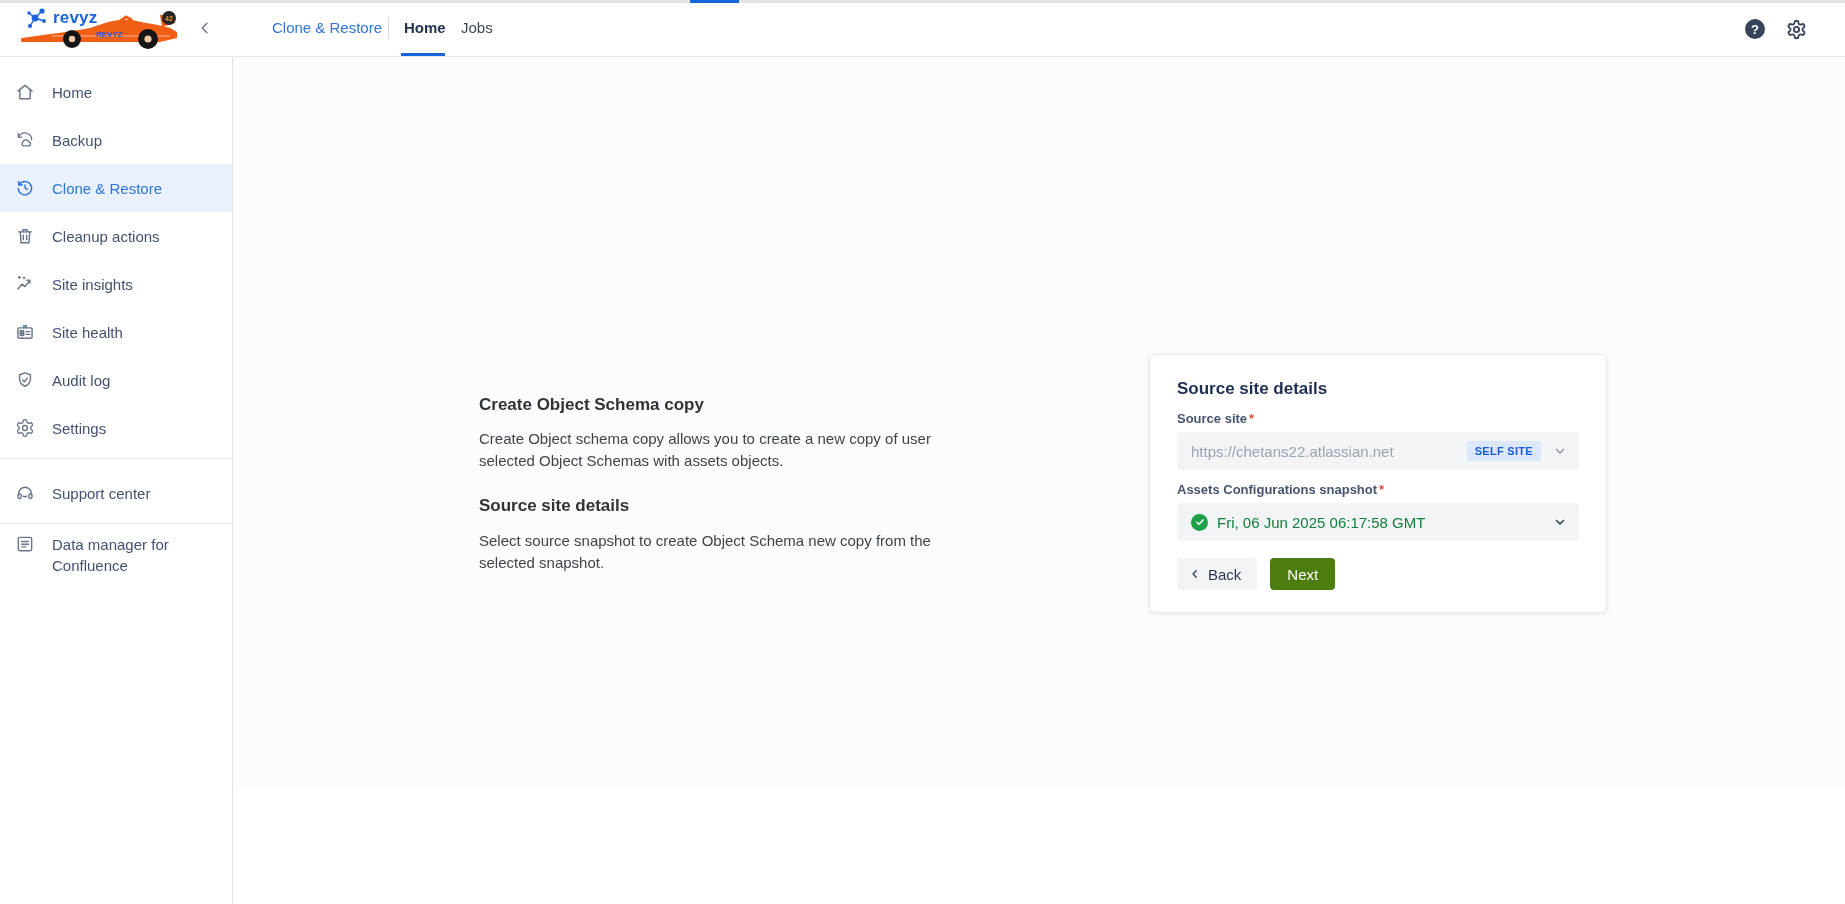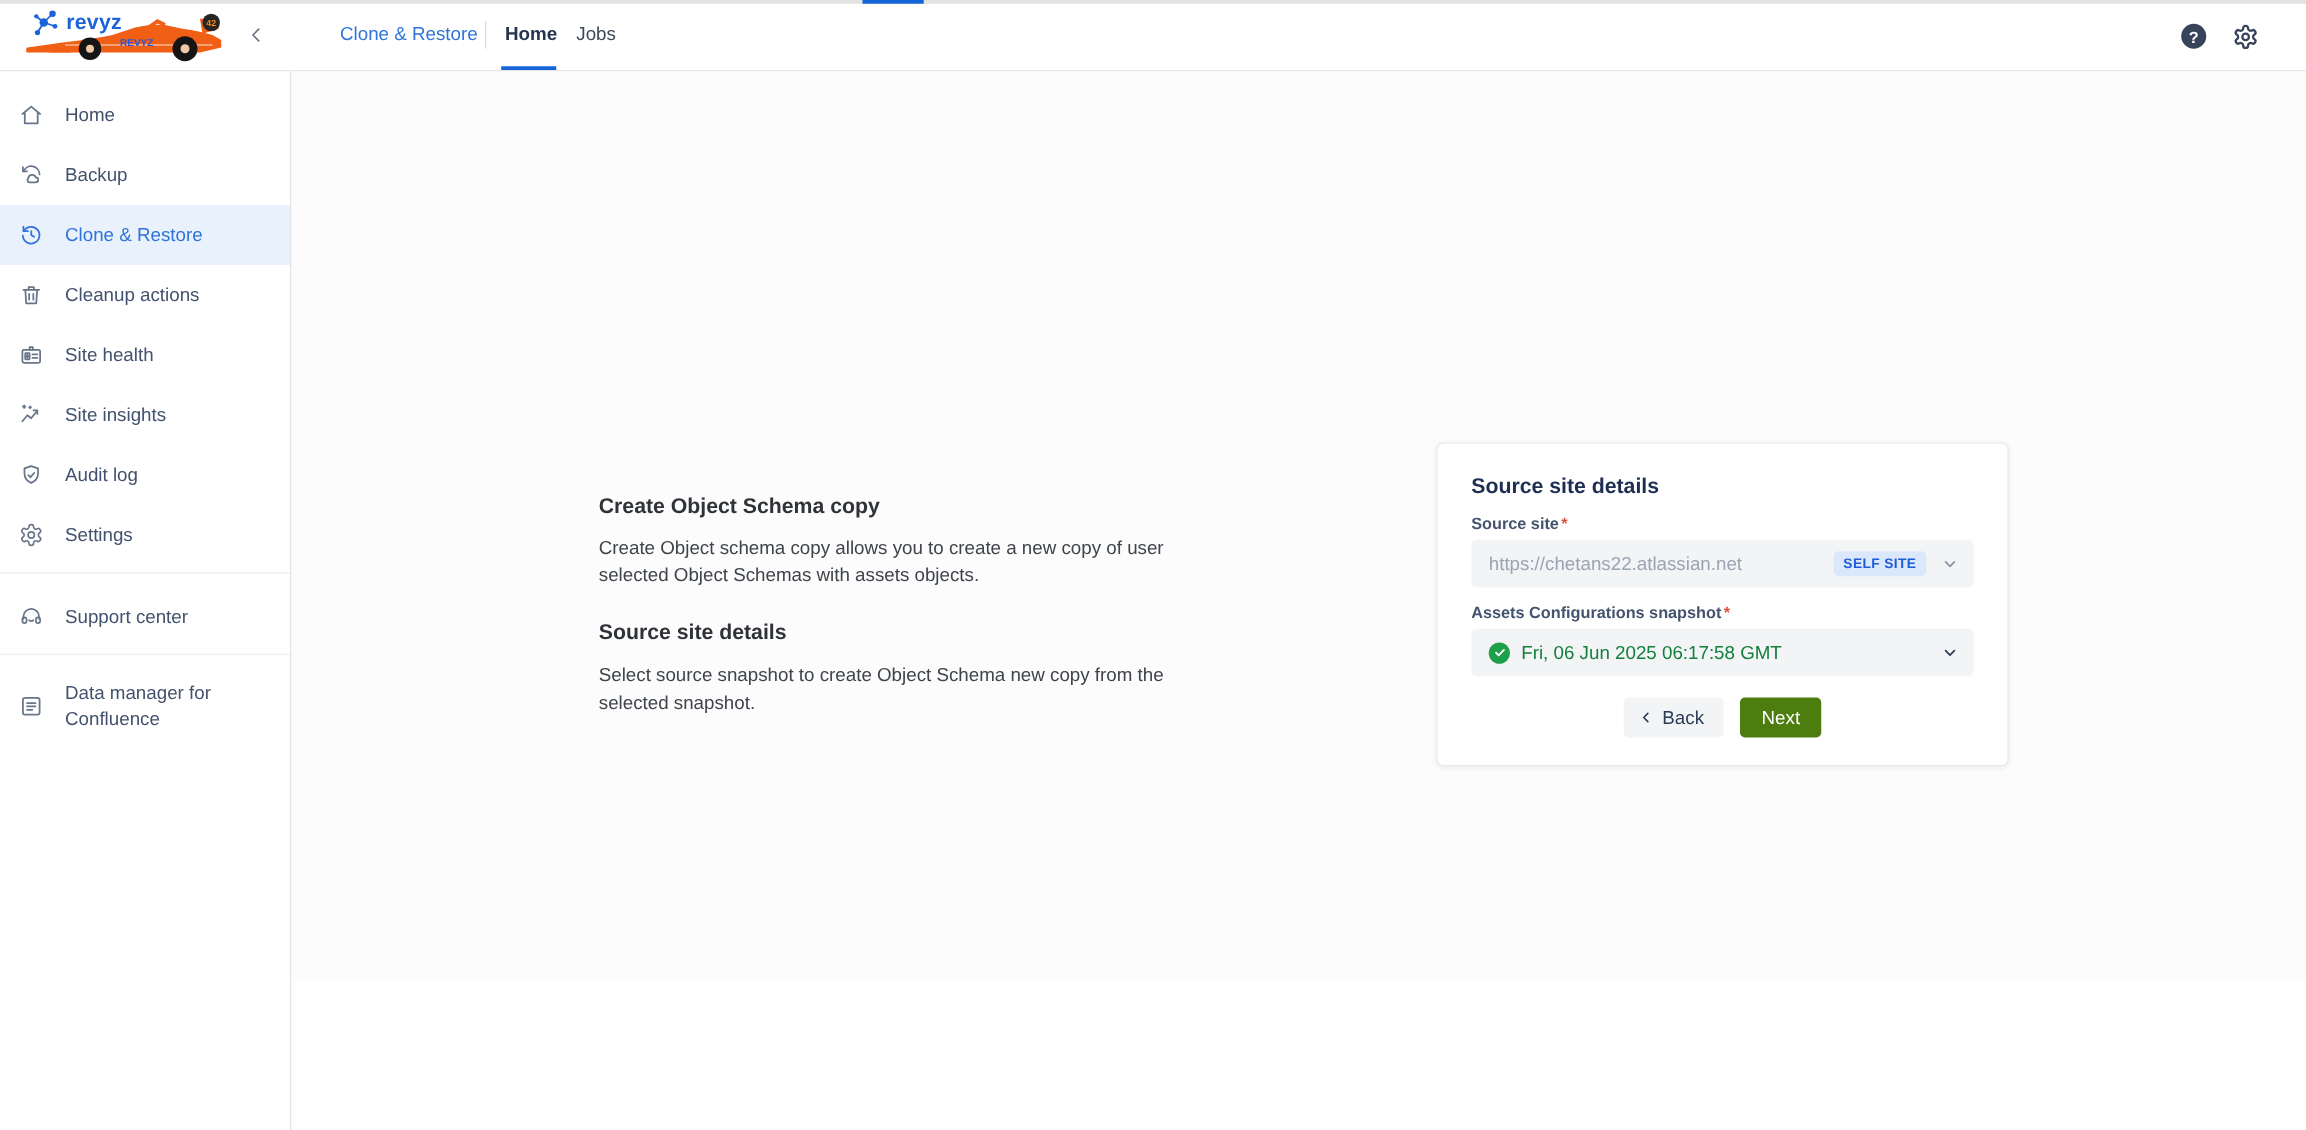--- a/index.html
+++ b/index.html
@@ -28,21 +28,21 @@
   .head-icons { position:absolute; right:38px; top:18px; display:flex; gap:20px; align-items:center; }
   .help-circle { width:20px; height:20px; border-radius:50%; background:#36435a; color:#fff; font-size:13px; font-weight:700; display:flex; align-items:center; justify-content:center; cursor:pointer; }
   .gear-btn { width:22px; height:22px; color:#36435a; cursor:pointer; display:flex; align-items:center; justify-content:center; }
   
   .sidebar { position:absolute; left:0; top:58px; width:232px; height:846px; background:#fff; padding-top:10px; z-index:20; }
   .side-item { display:flex; align-items:center; height:48px; padding-left:15px; cursor:pointer; color:#42526e; font-size:15px; }
   .side-item .side-icon { width:20px; height:20px; margin-right:17px; color:#68758a; flex:0 0 auto; display:flex; align-items:center; }
   .side-item.active { background:#e9f1fc; color:#2e74d9; }
   .side-item.active .side-icon { color:#2e74d9; }
   .side-divider { height:1px; background:#ebedf0; margin:6px 0 10px 0; }
-  .side-item.two-line { height:62px; align-items:center; }
+  .side-item.two-line { height:62px; align-items:flex-start; }
   .side-item.two-line .side-label { line-height:21px; width:150px; }
   
   .main { position:absolute; left:233px; top:58px; width:1612px; height:728px; background:#fcfcfd; }
   .intro-block { position:absolute; left:246px; top:337px; width:460px; }
   .intro-block h2 { font-size:17px; font-weight:700; color:#2f3237; margin:0 0 13px 0; }
   .intro-block h3 { font-size:17px; font-weight:700; color:#2f3237; margin:0 0 14px 0; }
   .intro-block p { font-size:15px; line-height:22px; color:#3f444a; margin:0 0 24px 0; }
   .intro-block p:last-child { margin-bottom:14px; }
   
   .card { position:absolute; left:916px; top:296px; width:458px; border:1px solid #e9eaec; border-radius:6px; background:#fff;
@@ -51,21 +51,21 @@
   .field-label { font-size:13px; font-weight:700; color:#44546f; margin-bottom:6px; }
   .req { color:#e34c3c; margin-left:2px; }
   .select { height:38px; background:#f3f4f6; border-radius:4px; display:flex; align-items:center; padding:0 12px 0 14px; cursor:pointer; margin-bottom:12px; }
   .select .grow { flex:1; }
   .sel-muted { font-size:15px; color:#9ba4b2; }
   .sel-value { font-size:15px; color:#15803d; }
   .badge { background:#dbe8fb; color:#1d5bd8; font-size:11px; font-weight:700; letter-spacing:.3px; padding:4px 8px; border-radius:4px; margin-right:12px; }
   .chev { color:#8b93a1; display:flex; }
   .chev.dark { color:#36435a; }
   .check-circle { width:17px; height:17px; border-radius:50%; background:#1ea04a; display:flex; align-items:center; justify-content:center; margin-right:9px; flex:0 0 auto; }
-  .btn-row { display:flex; justify-content:center; gap:13px; margin-top:17px; }
+  .btn-row { display:flex; justify-content:flex-start; gap:13px; margin-top:17px; }
   .btn { height:32px; border:none; border-radius:4px; font-family:"Liberation Sans",sans-serif; font-size:15px; cursor:pointer; display:flex; align-items:center; }
   .btn-back { background:#f3f4f6; color:#2b3a55; padding:0 16px 0 12px; gap:7px; }
   .btn-next { background:#4d7c0f; color:#fff; padding:0 17px; font-weight:500; }
   svg { display:block; }
 </style>
 </head>
 <body>
 
 <div class="top-track">
   <div class="top-thumb"></div>
@@ -171,39 +171,39 @@
           <path d="M9.5 7V4.5h5V7"></path>
           <path d="M6.3 7l.9 13h9.6l.9-13"></path>
           <path d="M10 11v5.5M14 11v5.5"></path>
         </svg>
     </span>
     <span class="side-label">Cleanup actions</span>
   </div>
   <div class="side-item">
     <span class="side-icon">
       <svg width="20" height="20" viewBox="0 0 24 24" fill="none" stroke="currentColor" stroke-width="1.7" stroke-linecap="round" stroke-linejoin="round">
+          <path d="M3.5 18l4.8-5.8 3.6 2.9 5.6-7"></path>
+          <path d="M14.2 7.5h3.6V11"></path>
+          <path d="M5.2 5.2v-2.4M4 4h2.4"></path>
+          <path d="M10 4.6h1.8M10.9 3.7v1.8"></path>
+        </svg>
+    </span>
+    <span class="side-label">Site insights</span>
+  </div>
+  <div class="side-item">
+    <span class="side-icon">
+      <svg width="20" height="20" viewBox="0 0 24 24" fill="none" stroke="currentColor" stroke-width="1.7" stroke-linecap="round" stroke-linejoin="round">
           <rect x="3.5" y="7" width="17" height="12.5" rx="1.5"></rect>
           <path d="M10.5 7V4.5h3V7"></path>
           <rect x="6.2" y="10.3" width="4.2" height="5.8" rx=".5"></rect>
           <path d="M8.3 11.6v3.2M6.9 13.2h2.8"></path>
           <path d="M13.2 11.5h4.6M13.2 14.8h4.6"></path>
         </svg>
     </span>
     <span class="side-label">Site health</span>
-  </div>
-  <div class="side-item">
-    <span class="side-icon">
-      <svg width="20" height="20" viewBox="0 0 24 24" fill="none" stroke="currentColor" stroke-width="1.7" stroke-linecap="round" stroke-linejoin="round">
-          <path d="M3.5 18l4.8-5.8 3.6 2.9 5.6-7"></path>
-          <path d="M14.2 7.5h3.6V11"></path>
-          <path d="M5.2 5.2v-2.4M4 4h2.4"></path>
-          <path d="M10 4.6h1.8M10.9 3.7v1.8"></path>
-        </svg>
-    </span>
-    <span class="side-label">Site insights</span>
   </div>
   <div class="side-item">
     <span class="side-icon">
       <svg width="20" height="20" viewBox="0 0 24 24" fill="none" stroke="currentColor" stroke-width="1.7" stroke-linecap="round" stroke-linejoin="round">
           <path d="M12 3.5l6.5 2.2v4.9c0 4.2-2.7 7.4-6.5 8.9-3.8-1.5-6.5-4.7-6.5-8.9V5.7z"></path>
           <path d="M9.2 12.1l2 2 3.6-4"></path>
         </svg>
     </span>
     <span class="side-label">Audit log</span>
   </div>

